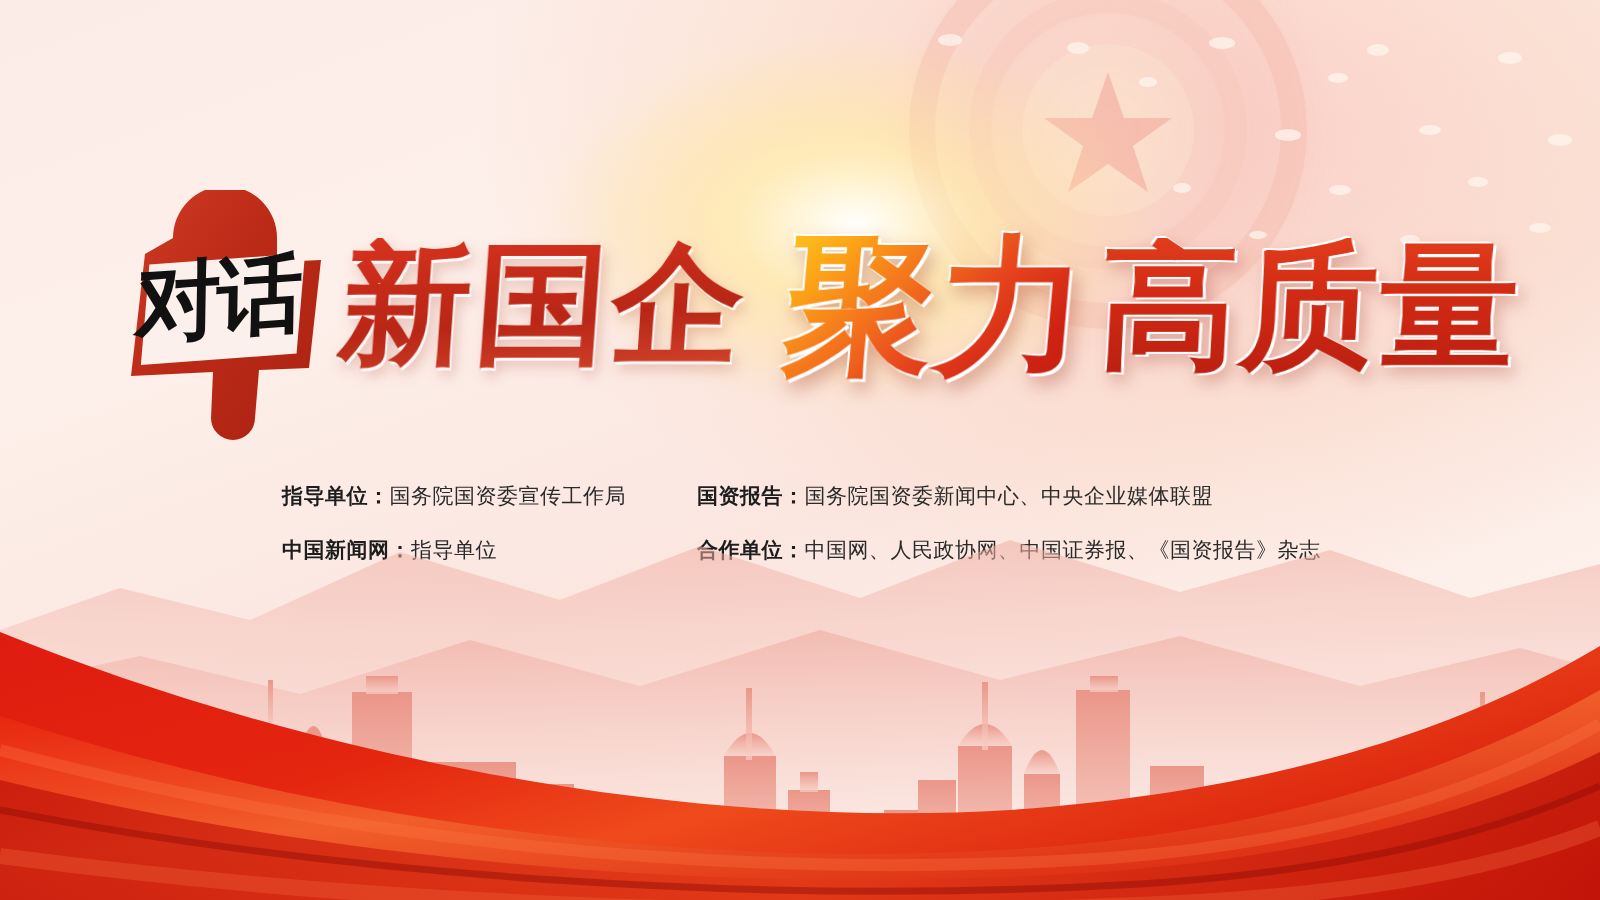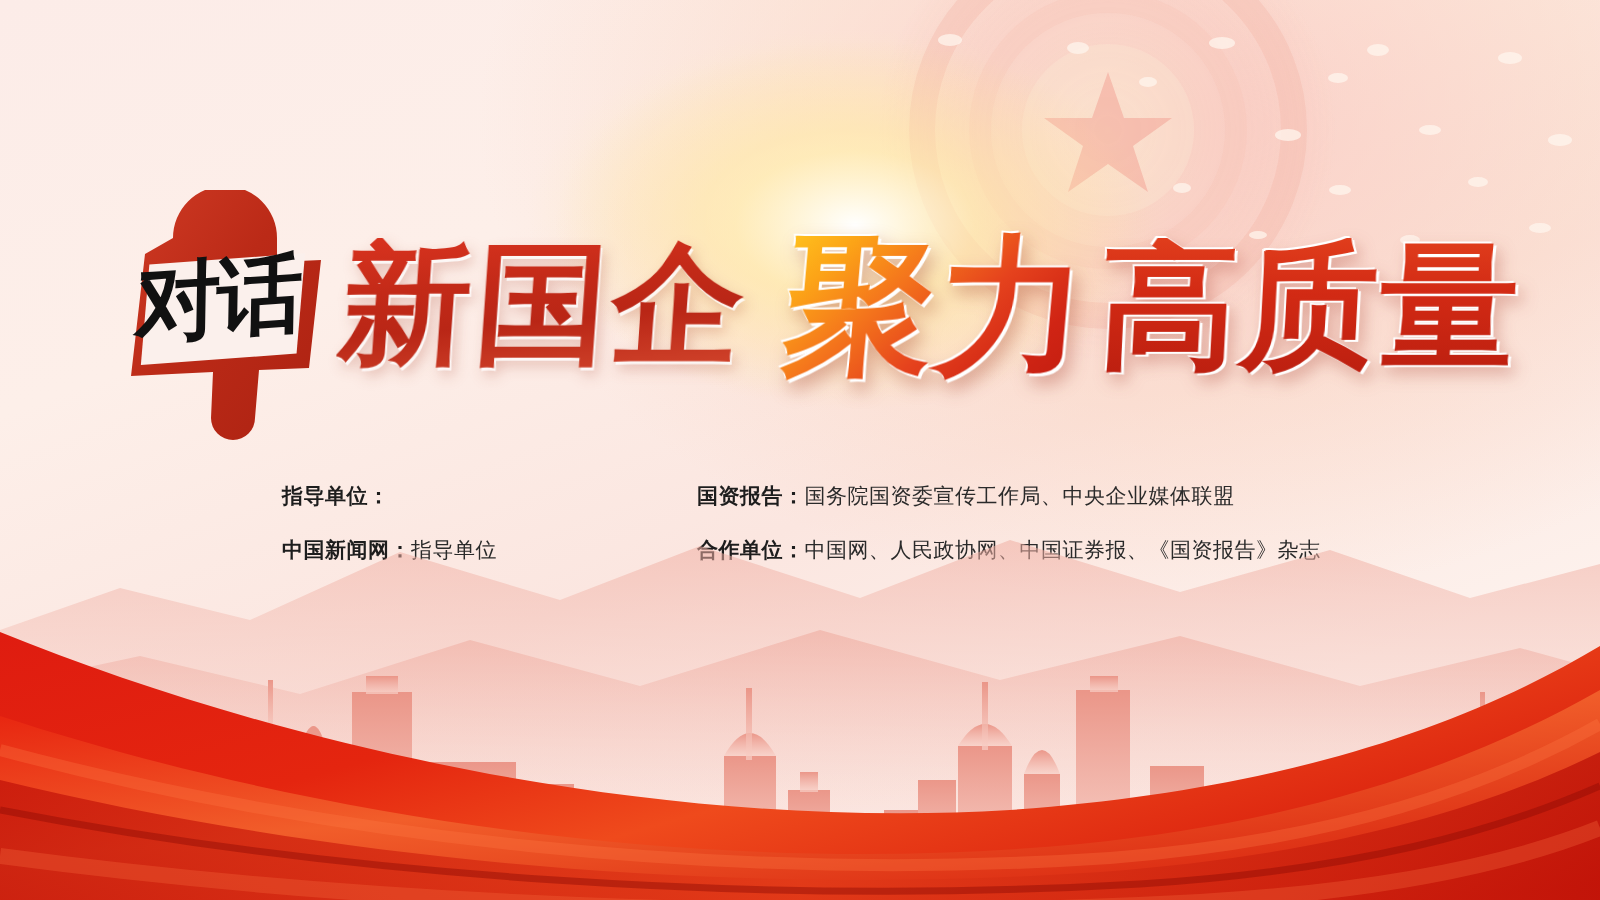--- a/index.html
+++ b/index.html
@@ -181,24 +181,25 @@
     <div id="part2" class="cn">聚力</div>
 
     <div id="part3" class="cn">高质量</div>
   </div>
 
   <div id="credits">
 
     <div class="credit-line">
       <div class="credit-cell c-left">
         <span class="c-label">指导单位：</span>
+        <span class="c-value">国务院国资委宣传工作局</span>
       </div>
       <div class="credit-cell">
         <span class="c-label">国资报告：</span>
-        <span class="c-value">国务院国资委宣传工作局、中央企业媒体联盟</span>
+        <span class="c-value">国务院国资委新闻中心、中央企业媒体联盟</span>
       </div>
     </div>
 
     <div class="credit-line">
       <div class="credit-cell c-left">
         <span class="c-label">中国新闻网：</span>
         <span class="c-value">指导单位</span>
       </div>
       <div class="credit-cell">
         <span class="c-label">合作单位：</span>

